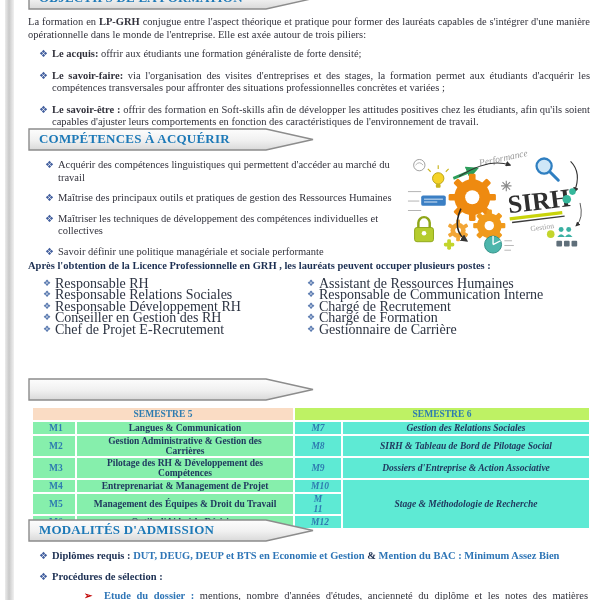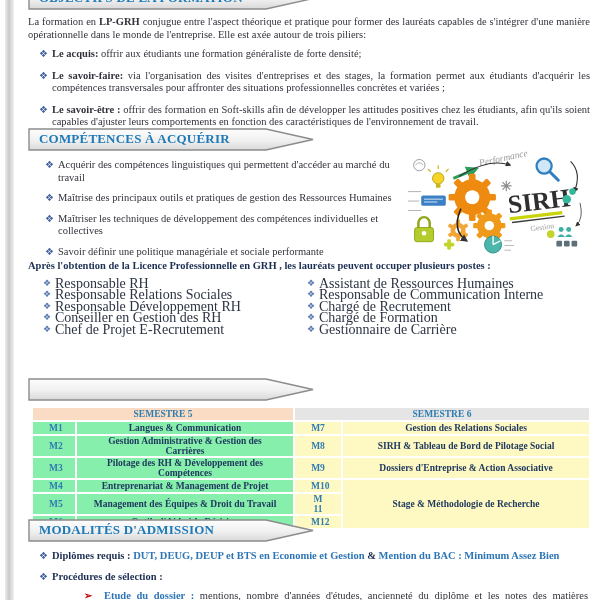--- a/index.html
+++ b/index.html
@@ -71,23 +71,23 @@
     margin-top:5px; margin-left:3px;
     border-collapse:separate; border-spacing:2px;
     width:558px; table-layout:fixed;
     font-size:9.5px; line-height:10px;
   }
   table.modules th, table.modules td {
     height:12px; padding:0 16px; text-align:center; vertical-align:middle;
     font-weight:bold;
   }
   .s5h { background:#fadcc4; color:#2e7cb0; }
-  .s6h { background:#e5e5e5; color:#2e7cb0; }
+  .s6h { background:#bef264; color:#2e7cb0; }
   .s5  { background:#86efac; }
-  .s6  { background:#fef9c3; }
+  .s6  { background:#5eead4;font-style:italic; }
   td.code { color:#2e7cb0; }
   td.name { color:#20395f; }
 
   
   #sec-admission li { margin-top:8px; padding-left:10px; }
   #sec-admission .li-text { text-align:left; }
   .sub-bullet {
     display:flex; margin-top:7px; margin-left:56px; padding-right:2px;
   }
   .arrow-glyph { flex:0 0 20px; color:#c00000; font-size:10px; font-weight:bold; }

